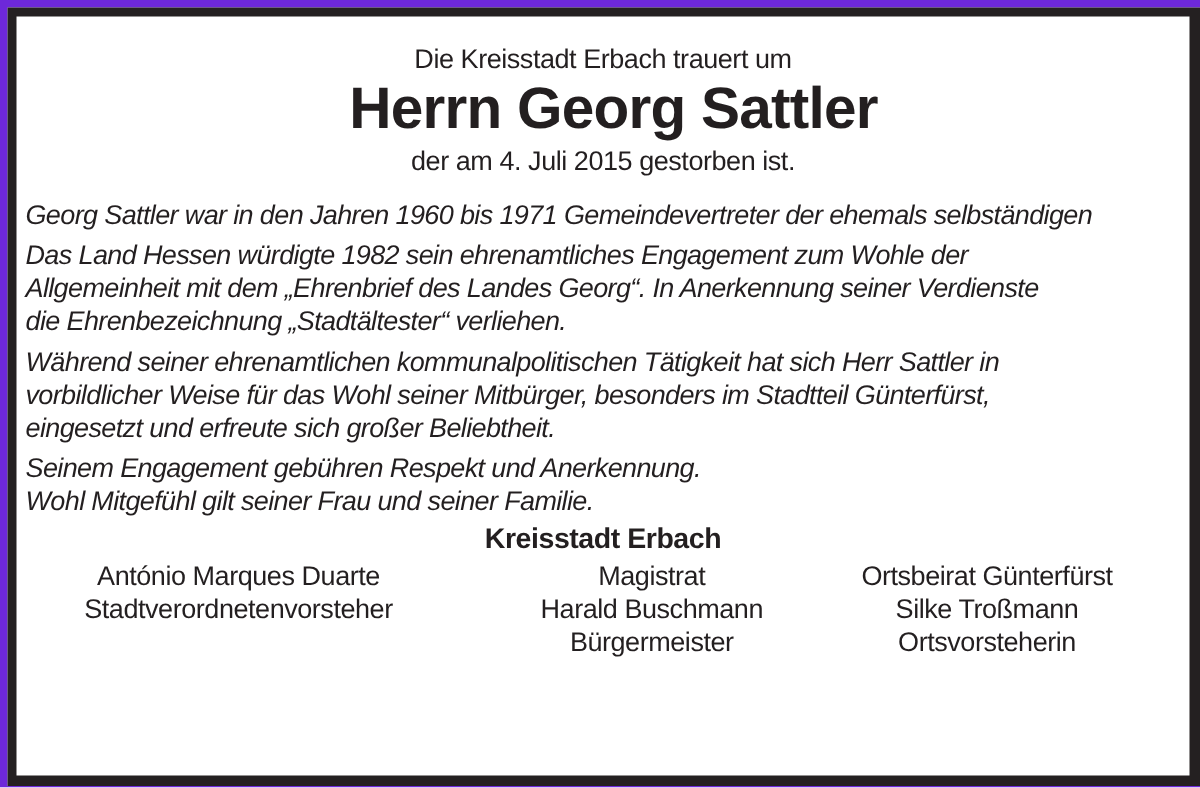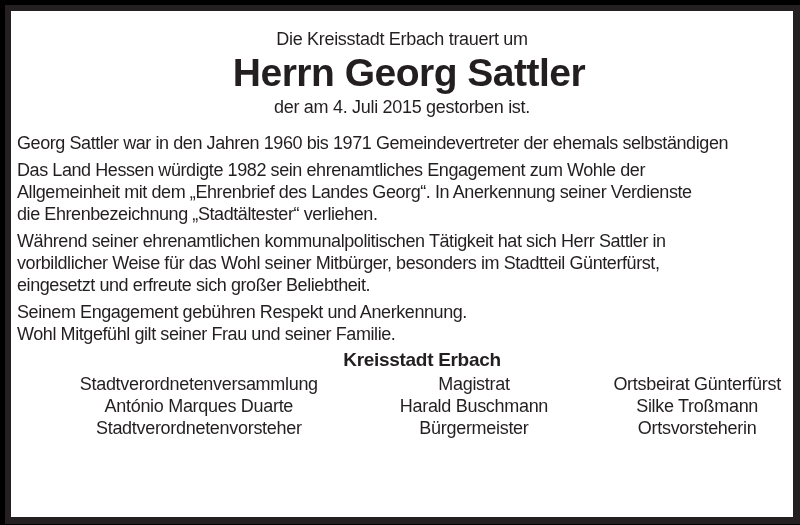--- a/index.html
+++ b/index.html
@@ -9,21 +9,21 @@
     height: 525px;
     background: #ffffff;
     font-family: "Liberation Sans", sans-serif;
     color: var(--ink, #231f20);
     overflow: hidden;
   }
   .page {
     position: relative;
     width: 800px;
     height: 525px;
-    background: #000000;
+    background: #6d28d9;
   }
   .frame {
     position: absolute;
     left: 5px;
     top: 5px;
     right: 0;
     bottom: 1px;
     box-sizing: border-box;
     border-style: solid;
     border-color: var(--frame, #242021);
@@ -50,34 +50,34 @@
     font-size: 18px;
     line-height: 22px;
     letter-spacing: -0.3px;
     margin-top: 2px;
   }
   .bodytext {
     padding: 14px 6px 0 6px;
     font-size: 18px;
     line-height: 22px;
     letter-spacing: -0.42px;
+    font-style: italic;
   }
   .bodytext p {
     margin: 0 0 5px 0;
   }
   .bodytext p:last-child {
     margin-bottom: 0;
   }
   .ln {
     display: block;
     white-space: nowrap;
   }
   .sig {
     margin-top: 4px;
-    padding-left: 40px;
   }
   .sig-org {
     text-align: center;
     font-weight: bold;
     font-size: 19px;
     line-height: 22px;
     letter-spacing: -0.3px;
   }
   .sig-cols {
     display: flex;
@@ -123,21 +123,20 @@
       <p>
         <span class="ln">Seinem Engagement gebühren Respekt und Anerkennung.</span>
         <span class="ln">Wohl Mitgefühl gilt seiner Frau und seiner Familie.</span>
       </p>
     </div>
 
     <div class="sig">
       <div class="sig-org">Kreisstadt Erbach</div>
       <div class="sig-cols">
         <div class="sig-col c1">
-          <div>Stadtverordnetenversammlung</div>
           <div>António Marques Duarte</div>
           <div>Stadtverordnetenvorsteher</div>
         </div>
         <div class="sig-col c2">
           <div>Magistrat</div>
           <div>Harald Buschmann</div>
           <div>Bürgermeister</div>
         </div>
         <div class="sig-col c3">
           <div>Ortsbeirat Günterfürst</div>

